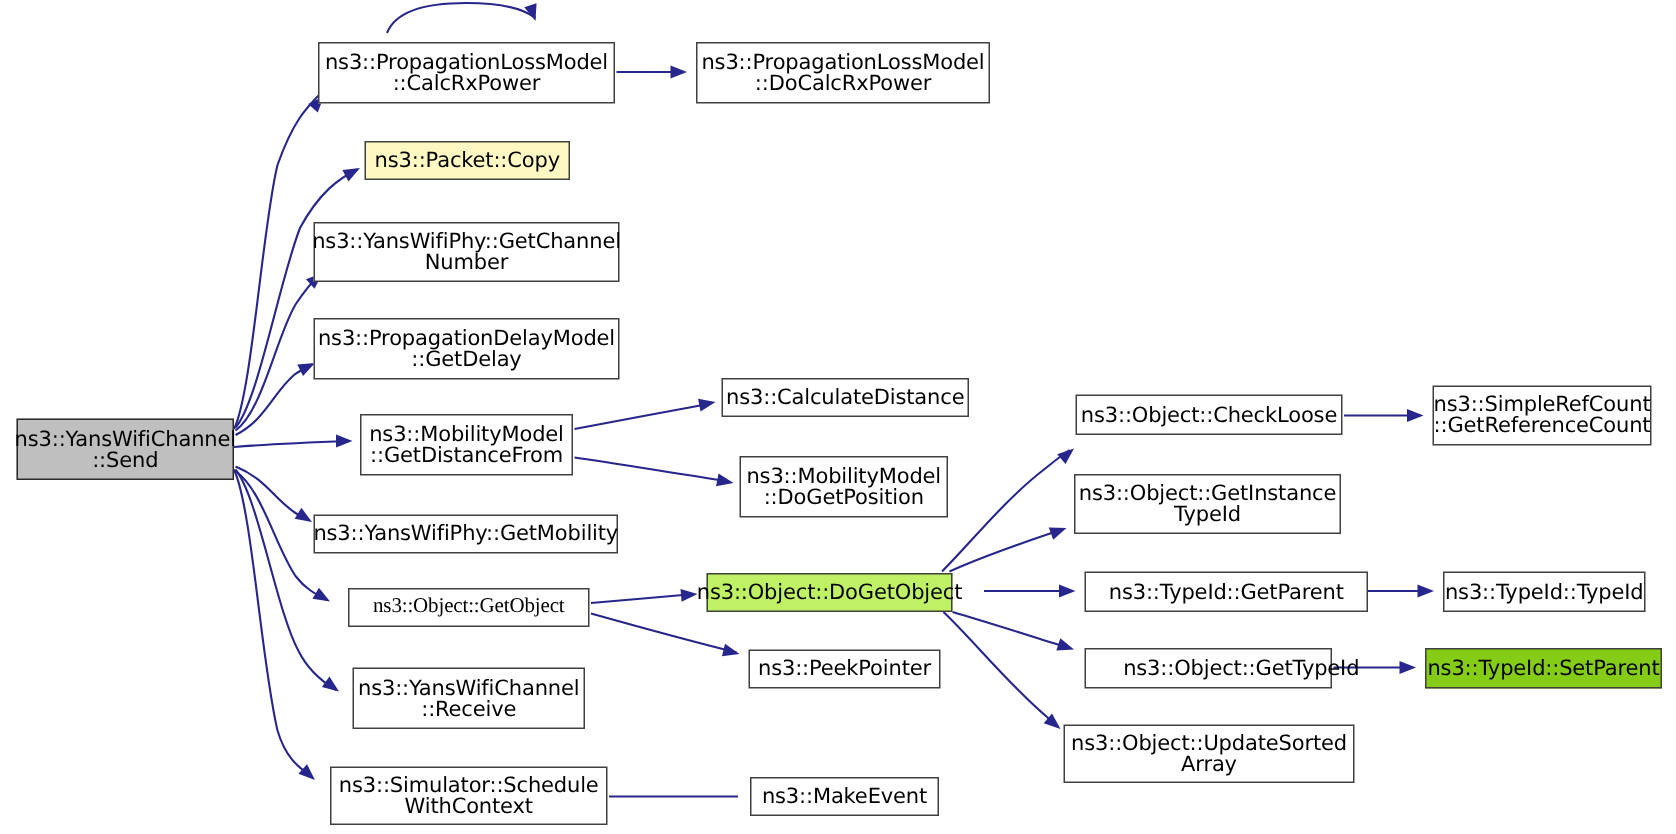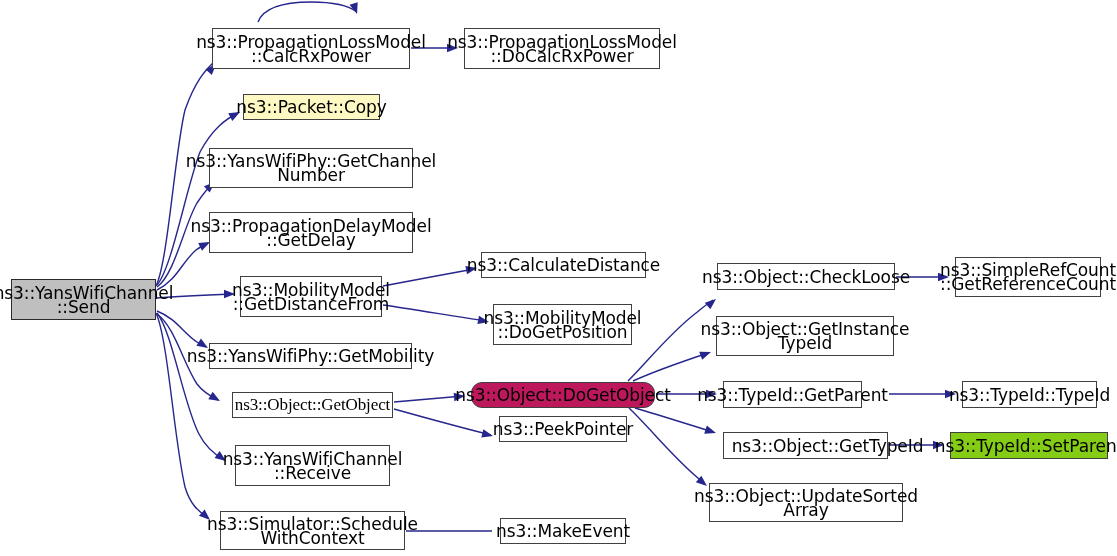--- a/index.html
+++ b/index.html
@@ -27,21 +27,21 @@
   .node-box {
     position: absolute;
     box-sizing: border-box;
     border: 1px solid #404040;
     background: #ffffff;
     display: flex;
     align-items: center;
     justify-content: center;
     text-align: center;
     font-family: "DejaVu Sans", sans-serif;
-    font-size: 17px;
+    font-size: 14px;
     line-height: 14px;
     color: #000000;
     white-space: pre-line;
     letter-spacing: -0.1px;
   }
   .node-box.root {
     background: #bfbfbf;
     border-color: #2b2b2b;
   }
   .edge-path {
@@ -119,32 +119,32 @@
 Number</div>
       <div class="node-box" style="left: 209px; top: 212px; width: 204px; height: 41px; background: rgb(255, 255, 255);">ns3::PropagationDelayModel
 ::GetDelay</div>
       <div class="node-box" style="left: 240px; top: 276px; width: 142px; height: 41px; background: rgb(255, 255, 255);">ns3::MobilityModel
 ::GetDistanceFrom</div>
       <div class="node-box" style="left: 481px; top: 252px; width: 165px; height: 26px; background: rgb(255, 255, 255);">ns3::CalculateDistance</div>
       <div class="node-box" style="left: 493px; top: 304px; width: 139px; height: 41px; background: rgb(255, 255, 255);">ns3::MobilityModel
 ::DoGetPosition</div>
       <div class="node-box" style="left: 209px; top: 343px; width: 203px; height: 26px; background: rgb(255, 255, 255);">ns3::YansWifiPhy::GetMobility</div>
       <div class="node-box" style="left: 232px; top: 392px; width: 161px; height: 26px; background: rgb(255, 255, 255); font-family: Liberation Serif, serif;">ns3::Object::GetObject</div>
-      <div class="node-box" style="left: 471px; top: 382px; width: 184px; height: 26px; background: #be185d; border-radius: 11px;">ns3::Object::DoGetObject</div>
-      <div class="node-box" style="left: 499px; top: 416px; width: 128px; height: 26px; background: rgb(255, 255, 255);">ns3::PeekPointer</div>
+      <div class="node-box" style="left: 471px; top: 382px; width: 164px; height: 26px; background: #bef264;">ns3::Object::DoGetObject</div>
+      <div class="node-box" style="left: 499px; top: 433px; width: 128px; height: 26px; background: rgb(255, 255, 255);">ns3::PeekPointer</div>
       <div class="node-box" style="left: 235px; top: 445px; width: 155px; height: 41px; background: rgb(255, 255, 255);">ns3::YansWifiChannel
 ::Receive</div>
       <div class="node-box" style="left: 220px; top: 511px; width: 185px; height: 39px; background: rgb(255, 255, 255);">ns3::Simulator::Schedule
 WithContext</div>
       <div class="node-box" style="left: 500px; top: 518px; width: 126px; height: 26px; background: rgb(255, 255, 255);">ns3::MakeEvent</div>
       <div class="node-box" style="left: 717px; top: 263px; width: 178px; height: 27px; background: rgb(255, 255, 255);">ns3::Object::CheckLoose</div>
       <div class="node-box" style="left: 955px; top: 257px; width: 146px; height: 40px; background: rgb(255, 255, 255);">ns3::SimpleRefCount
 ::GetReferenceCount</div>
       <div class="node-box" style="left: 716px; top: 316px; width: 178px; height: 40px; background: rgb(255, 255, 255);">ns3::Object::GetInstance
 TypeId</div>
-      <div class="node-box" style="left: 723px; top: 381px; width: 139px; height: 27px; background: rgb(255, 255, 255);">ns3::TypeId::GetParent</div>
+      <div class="node-box" style="left: 723px; top: 381px; width: 189px; height: 27px; background: rgb(255, 255, 255);">ns3::TypeId::GetParent</div>
       <div class="node-box" style="left: 962px; top: 381px; width: 135px; height: 27px; background: rgb(255, 255, 255);">ns3::TypeId::TypeId</div>
       <div class="node-box" style="left: 723px; top: 432px; width: 165px; height: 27px; background: rgb(255, 255, 255); padding-left: 44px;">ns3::Object::GetTypeId</div>
       <div class="node-box" style="left: 950px; top: 432px; width: 158px; height: 27px; background: #84cc16;">ns3::TypeId::SetParent</div>
       <div class="node-box" style="left: 709px; top: 483px; width: 194px; height: 39px; background: rgb(255, 255, 255);">ns3::Object::UpdateSorted
 Array</div>
     </div>
 </div>
 
 </body></html>

